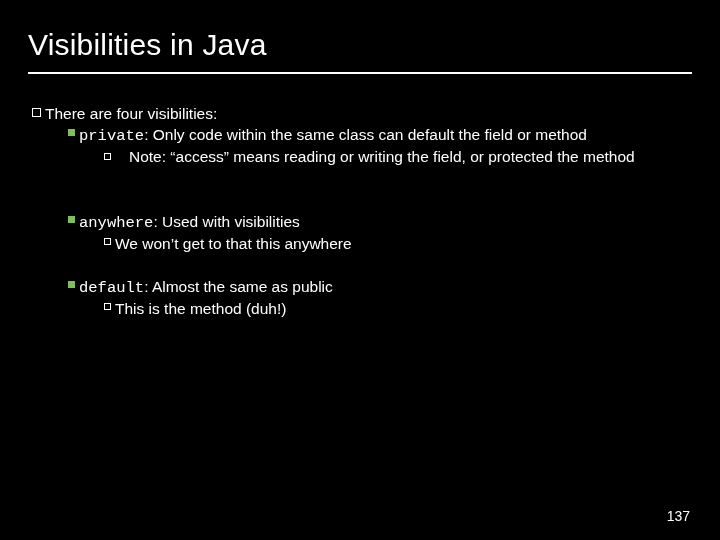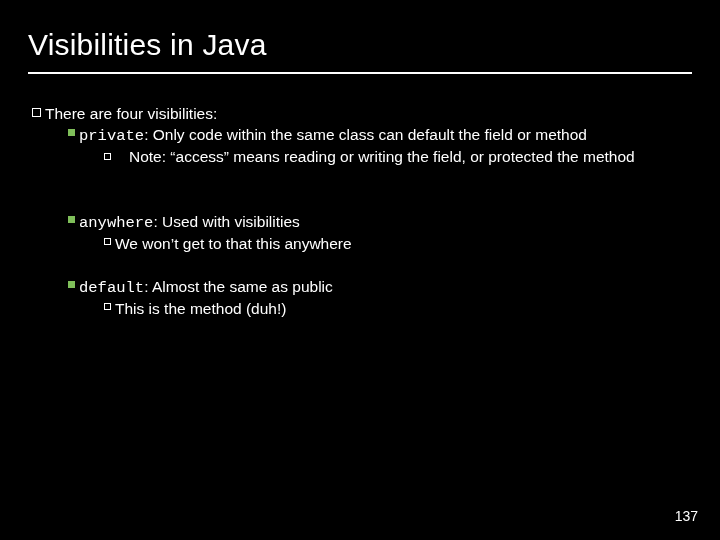--- a/index.html
+++ b/index.html
@@ -60,21 +60,21 @@
   .lvl2 { margin-left: 72px; }
   .just {
     text-align: justify;
     text-justify: inter-word;
   }
   .mono { font-family: Liberation Mono, monospace; }
   .group-gap { height: 22px; }
   .small-gap { height: 2px; }
   .page-number {
     position: absolute;
-    right: 22px;
+    right: 30px;
     bottom: 16px;
     color: #fff;
     font-size: 14px;
   }
   .body-text { flex: 1 1 auto; }
   .inline-bullet {
     display: inline-block;
     width: 7px; height: 7px;
     border: 1.5px solid #fff;
     vertical-align: middle;

